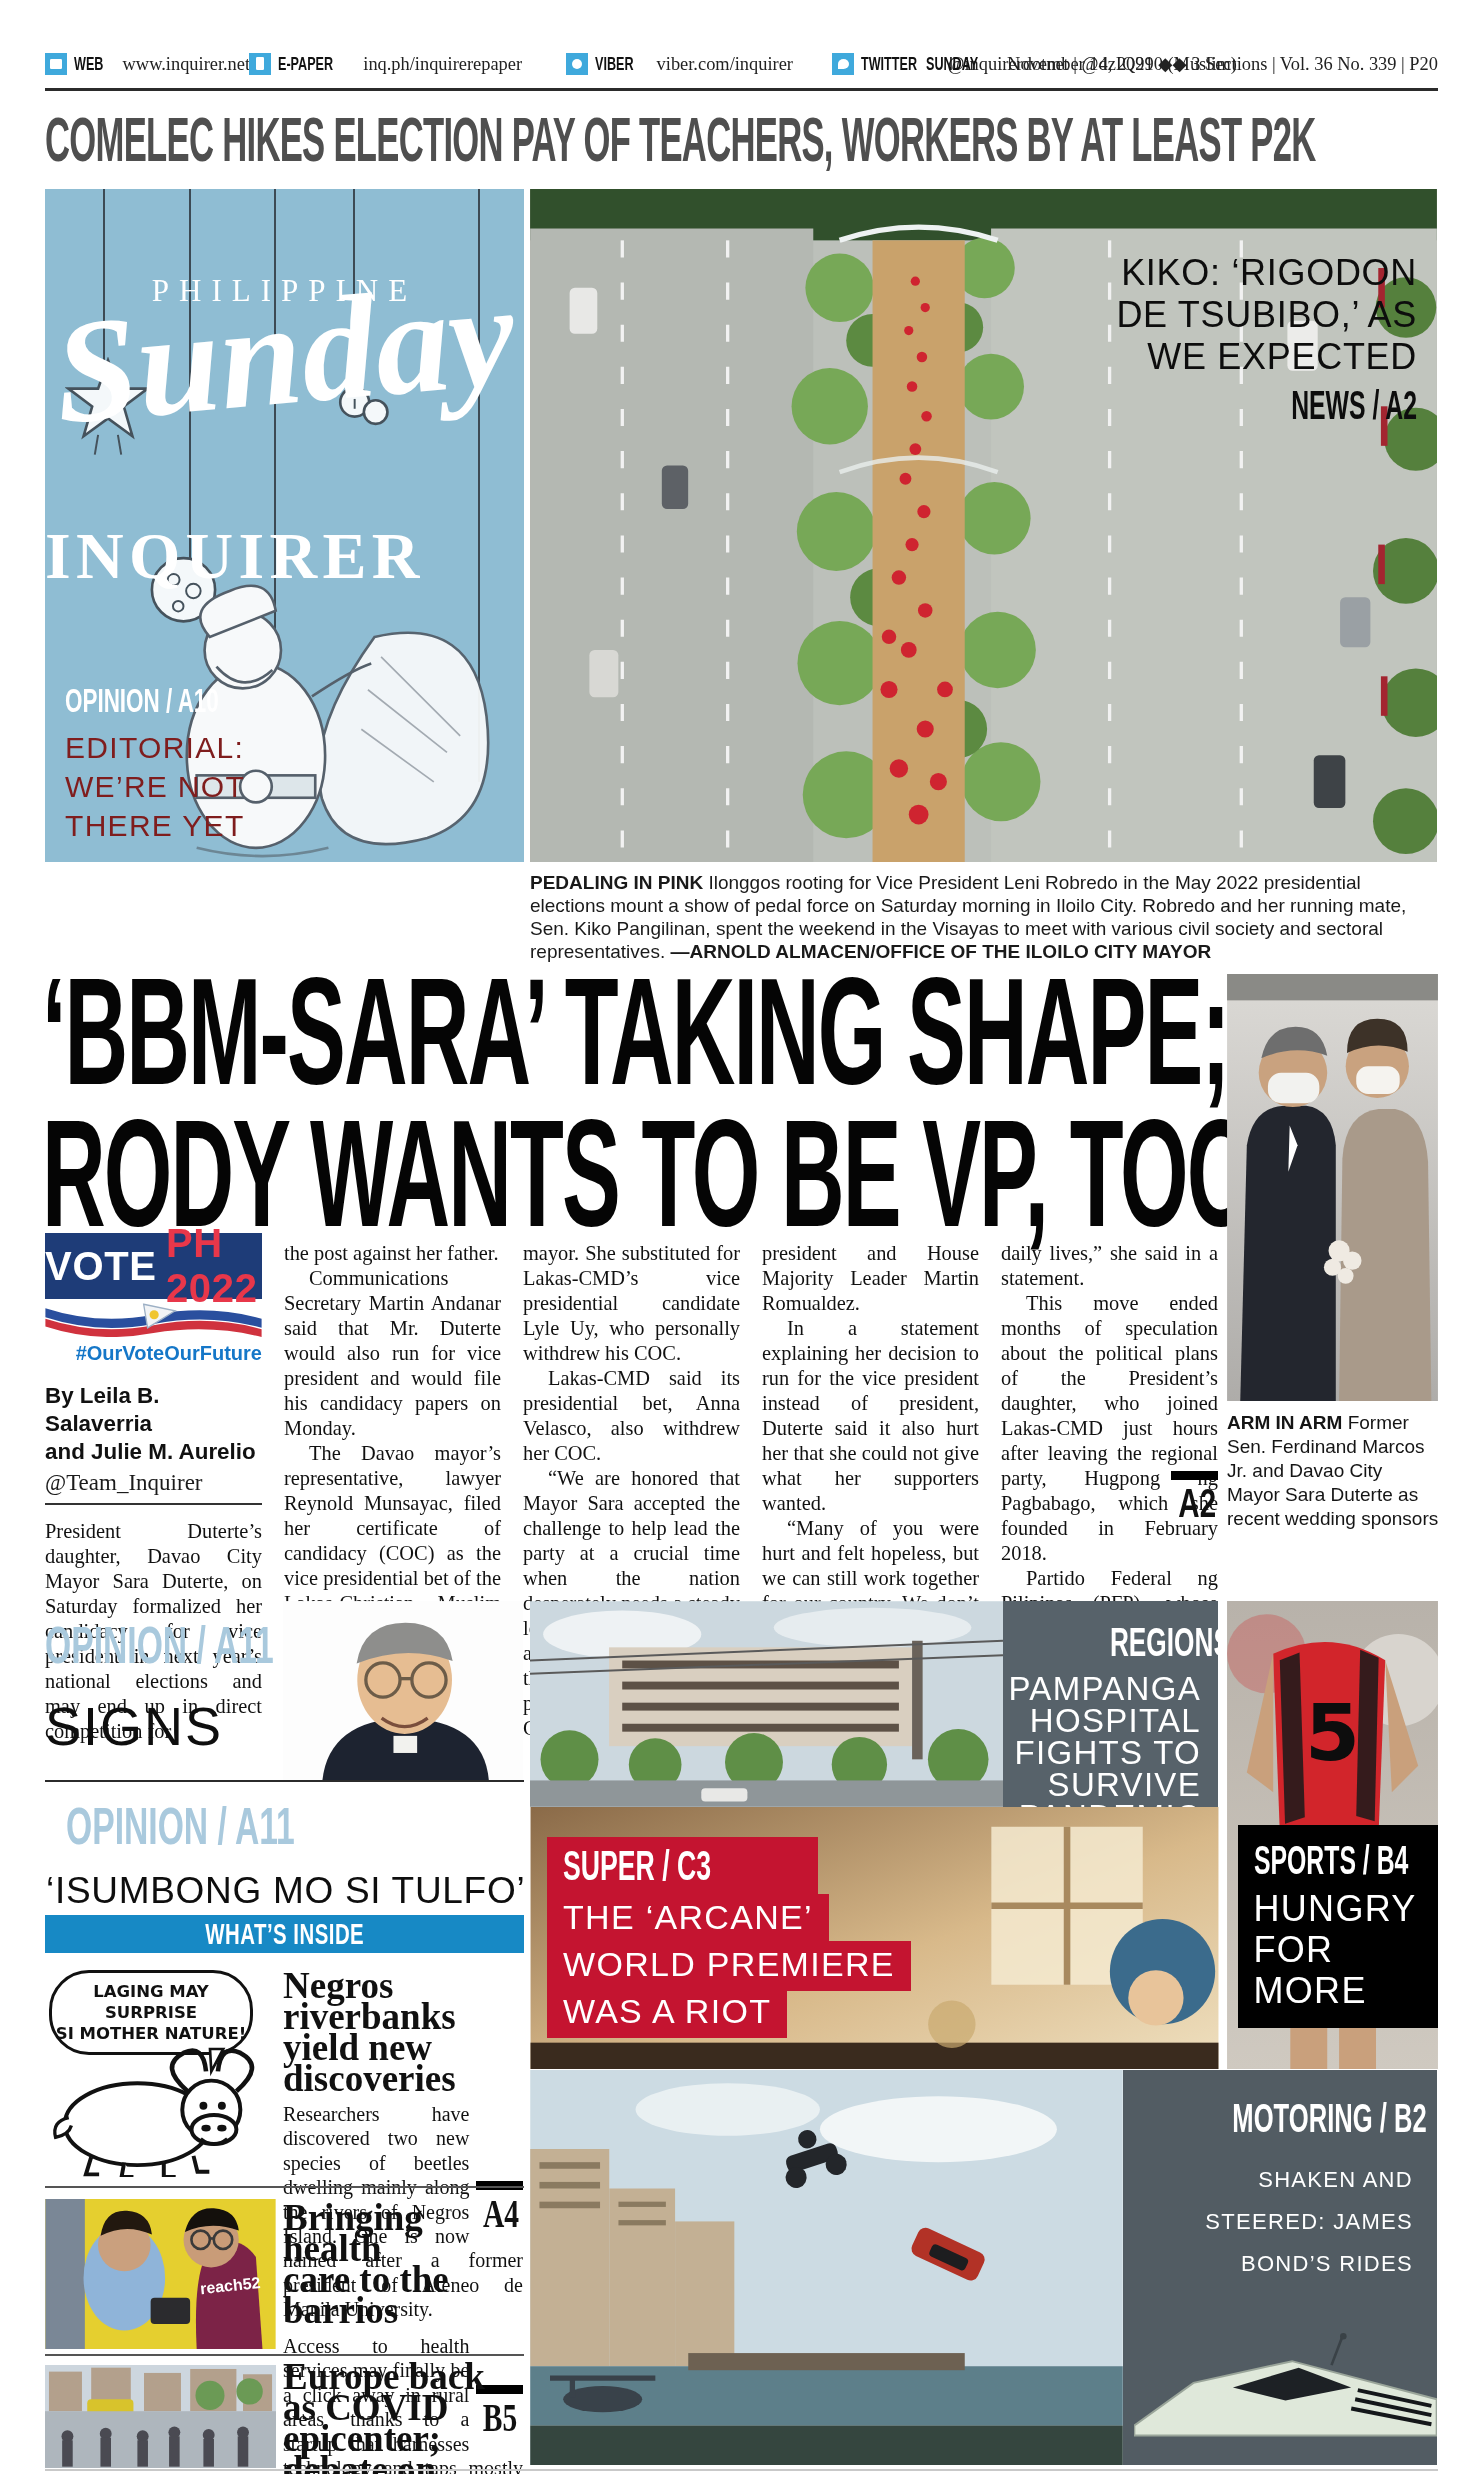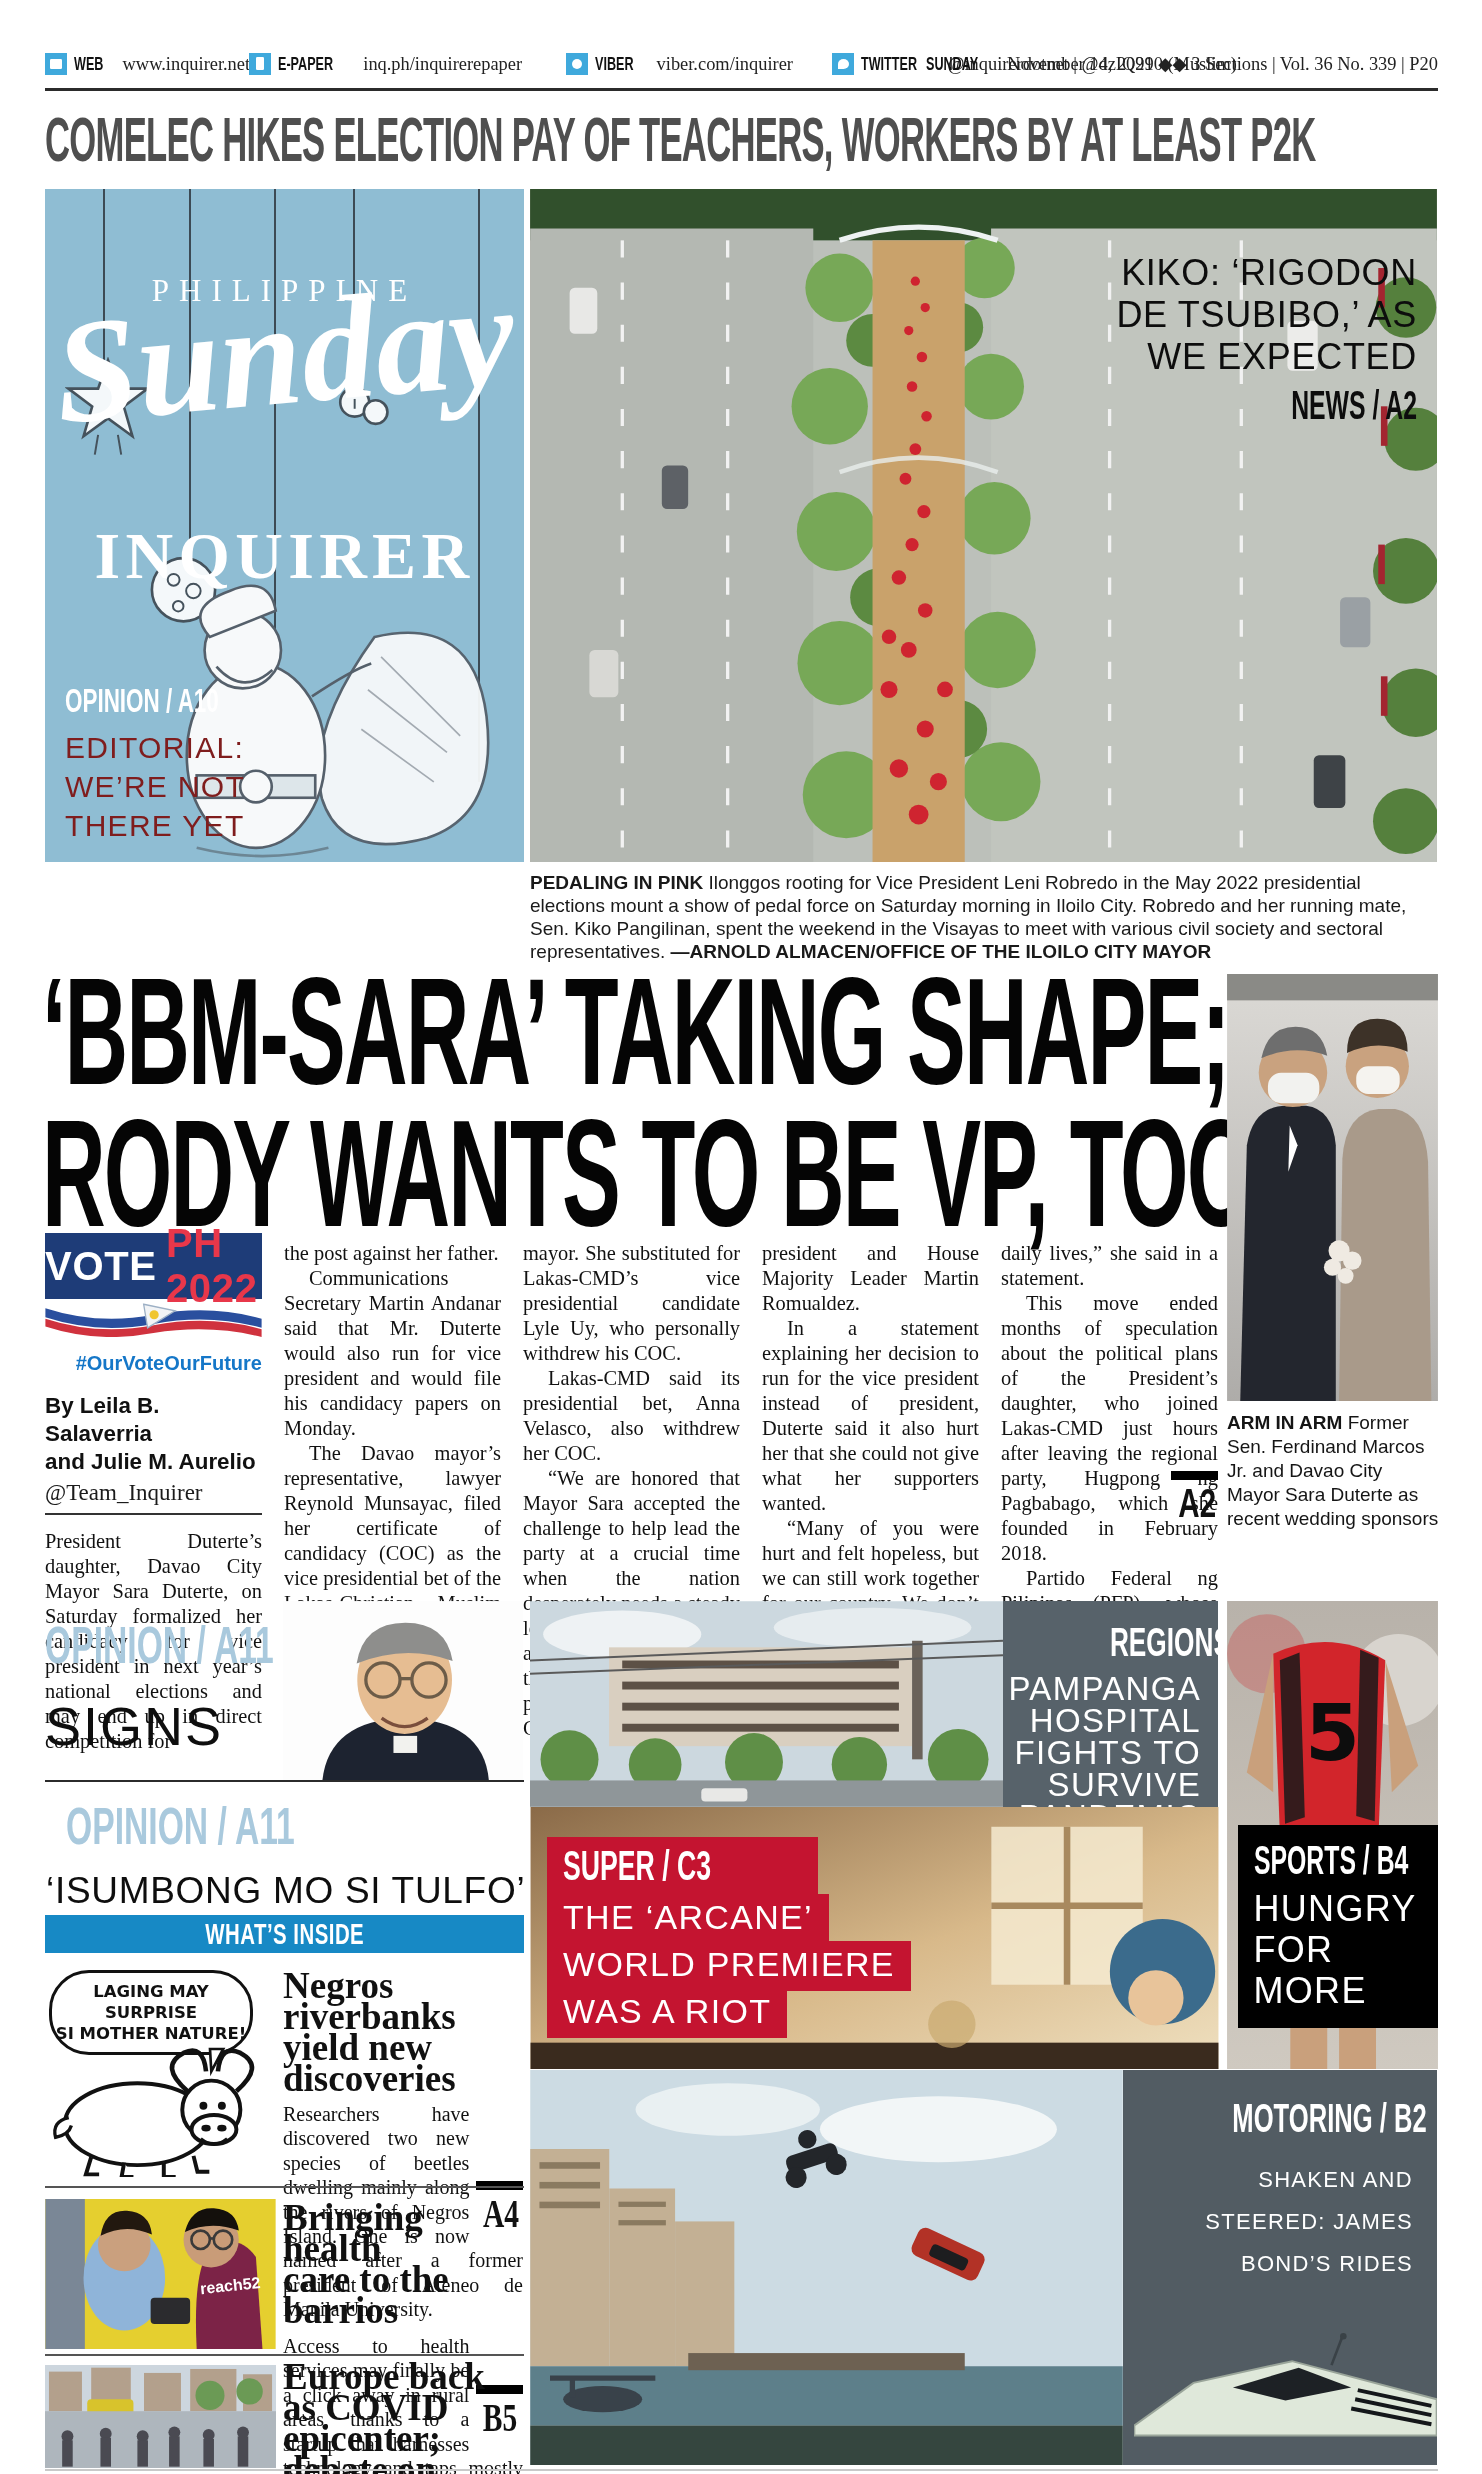--- a/index.html
+++ b/index.html
@@ -115,21 +115,21 @@
         <path d="M60,440 q100,25 200,0" fill="none" opacity=".6"></path>
       </g>
     </svg>
 
     <div class="abs" style="left:0;top:84px;width:100%;text-align:center;">
       <span class="serif" style="font-size:31px;letter-spacing:10px;color:#fff;">PHILIPPINE</span>
     </div>
     <div class="abs" style="left:0;top:79px;width:100%;text-align:center;transform:rotate(-5deg);">
       <span class="serif" style="font-style:italic;font-weight:bold;font-size:148px;color:#fff;">Sunday</span>
     </div>
-    <div class="abs" style="left:0;top:329px;width:100%;text-align:center;">
+    <div class="abs" style="left:0;top:329px;width:100%;">
       <span class="serif" style="font-size:66px;letter-spacing:5.3px;color:#fff;font-weight:bold;">INQUIRER</span>
     </div>
 
     <div class="abs" style="left:20px;top:493px;">
       <div><span class="cond" style="--sx:.68;font-size:33px;font-weight:800;color:#fff;">OPINION / A10</span></div>
       <div class="pre" style="font-size:30px;line-height:39px;letter-spacing:1.3px;color:#7f1d1d;margin-top:8px;">EDITORIAL:
 WE’RE NOT
 THERE YET</div>
     </div>
   </div>
@@ -265,21 +265,21 @@
     <div style="width:217px;height:66px;background:#1e3c78;display:flex;align-items:center;justify-content:center;gap:9.2px;">
       <span style="font-size:40px;font-weight:800;color:#fff;letter-spacing:0.7px;">VOTE</span>
       <span style="font-size:40px;font-weight:800;color:#e8374a;letter-spacing:0.7px;">PH 2022</span>
     </div>
     <svg width="217" height="38" viewBox="0 0 330 58">
       <path d="M0,14 q80,26 165,10 q85,-16 165,6 l0,14 q-80,-22 -165,-6 q-85,16 -165,-10 z" fill="#2a4f9e"></path>
       <path d="M0,30 q80,26 165,10 q85,-16 165,6 l0,12 q-80,-20 -165,-6 q-85,16 -165,-10 z" fill="#d0323e"></path>
       <polygon points="150,8 198,18 156,44" fill="#f2f4f6" stroke="#9db0c5" stroke-width="2"></polygon>
       <circle cx="166" cy="24" r="7" fill="#f0c52e"></circle>
     </svg>
-    <div style="text-align:right;font-weight:bold;color:#1577c8;font-size:20px;margin-top:13px;">#OurVoteOurFuture</div>
+    <div style="text-align:right;font-weight:bold;color:#1577c8;font-size:20px;margin-top:3px;">#OurVoteOurFuture</div>
     <div class="pre" style="font-weight:800;font-size:22.4px;line-height:28px;margin-top:17px;">By Leila B. Salaverria
 and Julie M. Aurelio</div>
     <div class="serif" style="font-size:23px;margin-top:4px;color:#1b1b1b;">@Team_Inquirer</div>
     <div style="height:2px;background:#333;margin-top:6.6px;"></div>
     <div class="colp" style="position:static;margin-top:14.5px;">
       <p>President Duterte’s daughter, Davao City Mayor Sara Duterte, on Saturday formalized her candidacy for vice president in next year’s national elections and may end up in direct competition for</p>
     </div>
   </div>
 
   <div class="colp" style="left:284px;top:1241px;">

